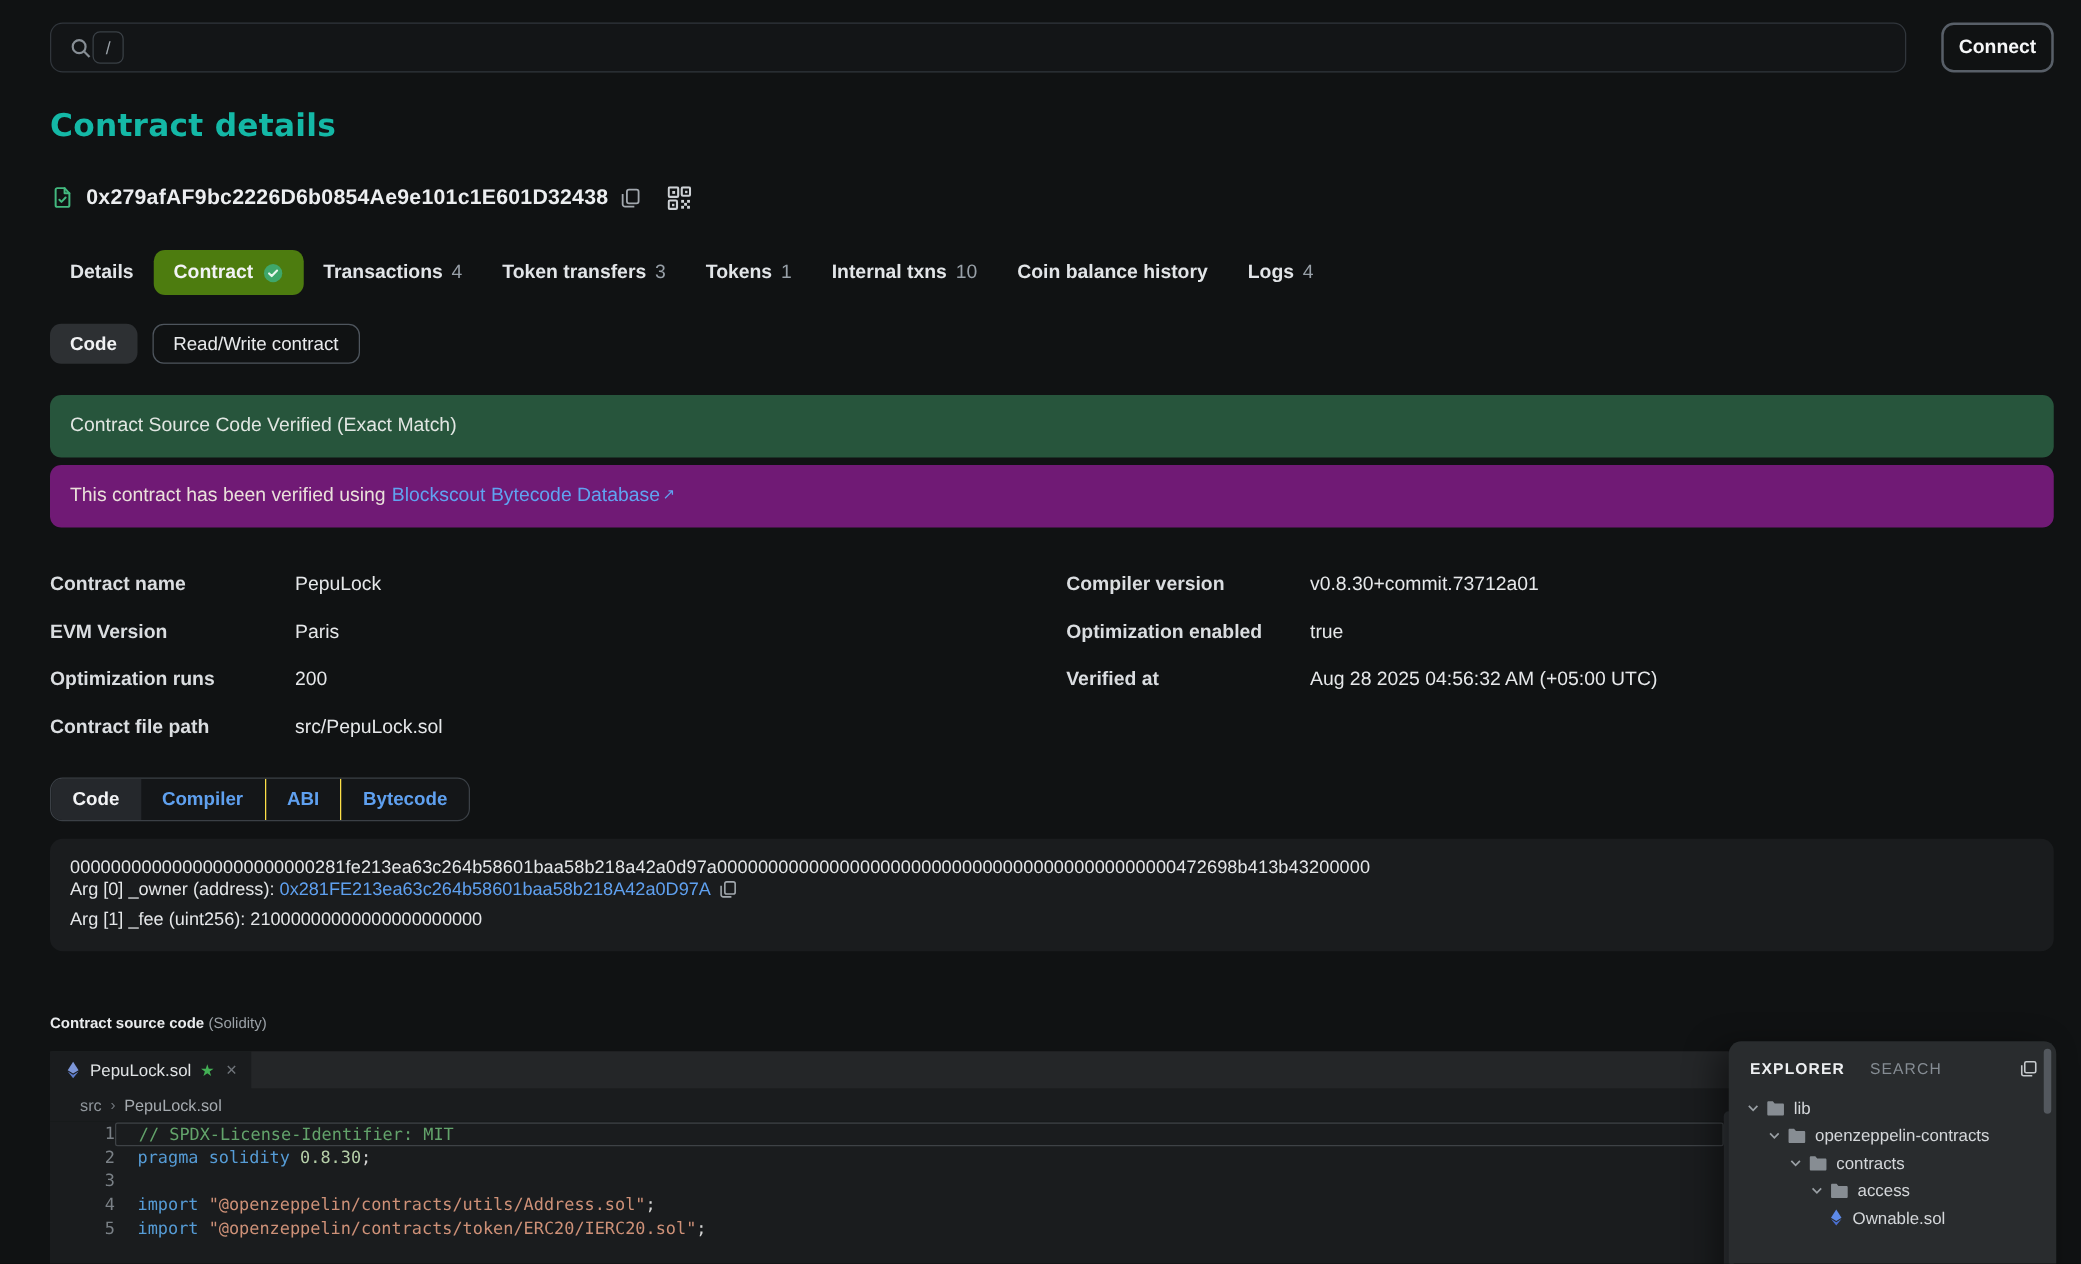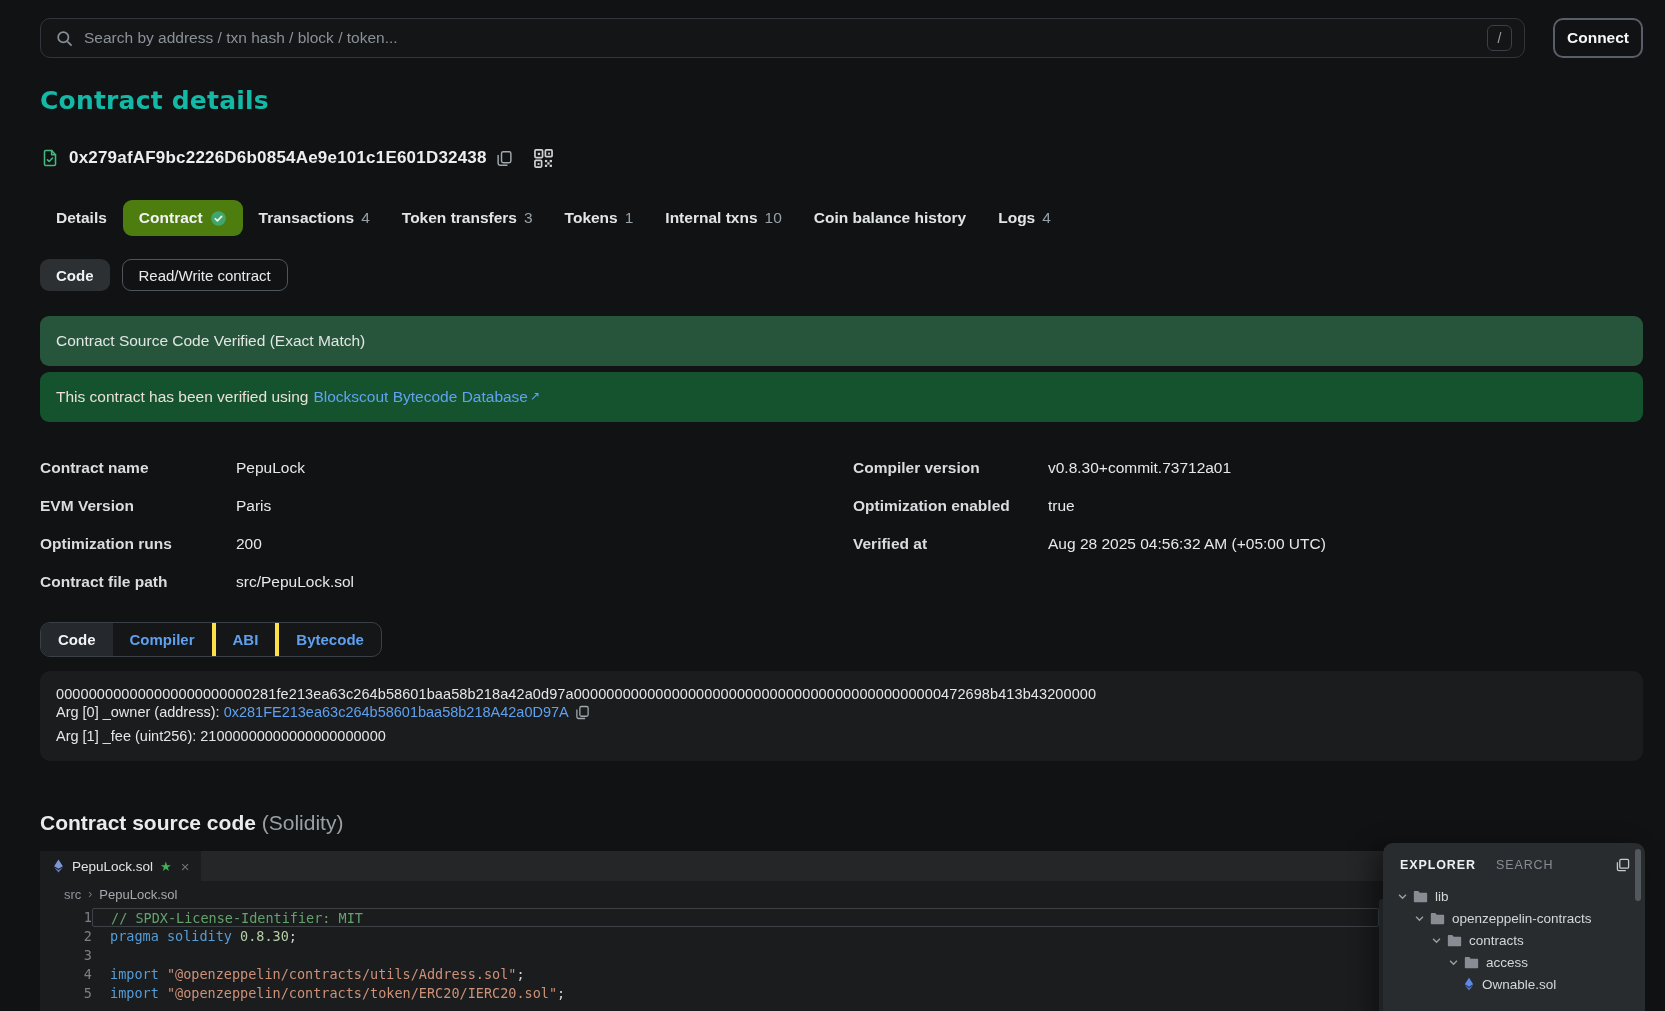--- a/index.html
+++ b/index.html
@@ -64,57 +64,57 @@
   }
   .chip.solid { background:#2d3033; color:#f0f1f3; }
   .chip.outline { border:1px solid #4e555d; color:#e8eaec; font-weight:400; }
 
   
   .banner {
     height:50px; border-radius:9px; display:flex; align-items:center;
     padding:0 16px; font-size:15.5px;
   }
   .banner-green { margin-top:25px; background:#27553c; color:#e1e6e2; }
-  .banner-brown { margin-top:6px; background:#14532d; color:#eae0da; }
+  .banner-brown { margin-top:6px; background:#701a75; color:#eae0da; }
   .banner-brown a { color:#60a3f1; text-decoration:none; margin-left:5px; }
   .ext-arrow { font-size:12px; vertical-align:2px; margin-left:2px; }
 
   
   .info-wrap { margin-top:36px; display:grid; grid-template-columns:813px 1fr; }
   .info-col { display:flex; flex-direction:column; gap:18px; }
   .info-row { display:flex; font-size:15.5px; line-height:20px; }
   .info-label { width:196px; flex:0 0 auto; font-weight:700; color:#dadde0; }
   .info-value { color:#e6e8ea; }
 
   
   .seg-ctl {
     margin-top:30px; display:inline-flex; border:1px solid #3b4046; border-radius:10px;
     background:#141618; overflow:hidden;
   }
   .seg {
     padding:8px 17px; font-size:15px; font-weight:600; color:#5fa0ef; cursor:pointer;
   }
   .seg.active { background:#25282c; color:#f2f3f5; }
-  .seg + .seg { border-left:4px solid #fde047; }
+  .seg + .seg { border-left:1px solid #fde047; }
   .seg.active + .seg { border-left:none; }
 
   
   .section-heading { margin-top:30px; font-size:15.5px; font-weight:700; color:#e9ebed; }
   .args-box {
     margin-top:14px; background:#1a1c1e; border-radius:10px; padding:15px 16px 14px;
     font-size:14.5px; color:#e4e6e8;
   }
   .args-hex { letter-spacing:.1px; }
   .arg-line { white-space:pre-wrap; line-height:21px; }
   .arg-line:first-of-type { margin-top:19px; }
   .arg-link { color:#5fa0ef; text-decoration:none; }
   .arg-copy { margin-left:6px; vertical-align:-3px; }
 
   
-  .source-heading { margin-top:50px; font-size:21px; color:#e9ebed; }
+  .source-heading { margin-top:50px; font-size:12px; color:#e9ebed; }
   .source-heading .bold { font-weight:700; }
   .source-heading .lang { color:#9aa0a6; font-weight:400; }
 
   
   .editor { position:relative; margin-top:16px; height:220px; }
   .ed-tabbar { height:30px; background:#242628; display:flex; border-radius:2px 2px 0 0; }
   .ed-tab {
     display:flex; align-items:center; gap:7px; padding:0 12px; background:#1a1c1e;
     font-size:13.5px; color:#e0e3e5; cursor:pointer;
   }
@@ -167,21 +167,20 @@
 <div class="page">
   <div class="content">
 
     
     <div class="topbar">
       <div class="searchbar">
         <svg width="19" height="19" viewBox="0 0 24 24" fill="none" stroke="#878e95" stroke-width="2.2">
             <circle cx="10.5" cy="10.5" r="6.5"></circle>
             <line x1="15.5" y1="15.5" x2="21" y2="21"></line>
           </svg>
-        <input class="search-input" placeholder="Search by address / txn hash / block / token..." style="">
         <div class="kbd-hint">/</div>
       </div>
       <button class="connect-btn">Connect</button>
     </div>
 
     
     <div class="page-title">Contract details</div>
 
     
     <div class="address-row">

